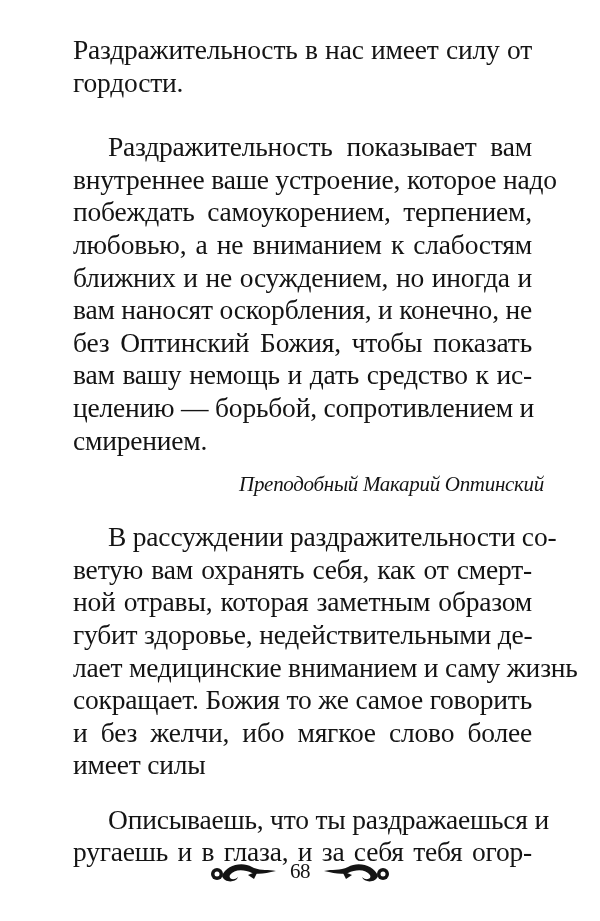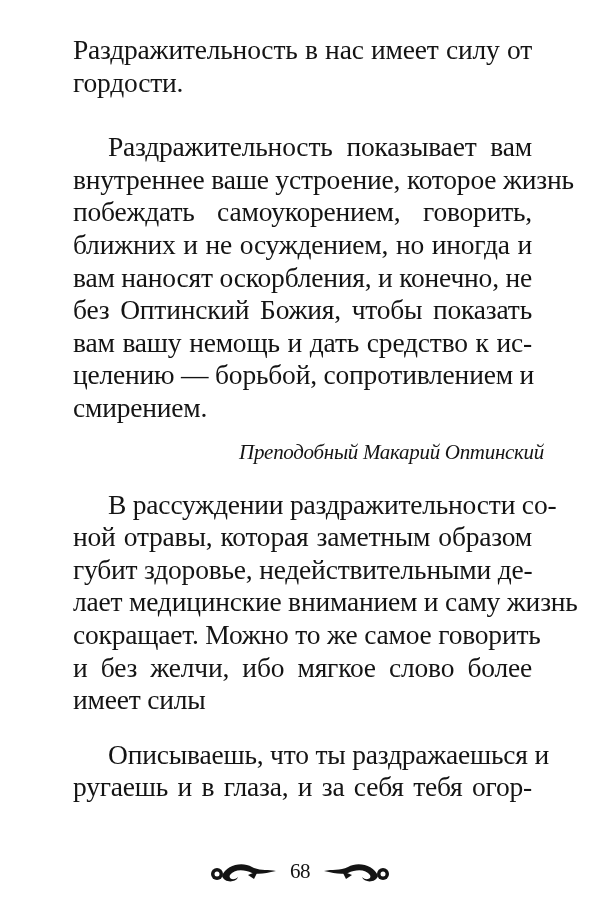--- a/index.html
+++ b/index.html
@@ -72,37 +72,39 @@
 
 <div class="page">
 
   <p class="para">
     <span class="line">Раздражительность в нас имеет силу от</span>
     <span class="line last">гордости.</span>
   </p>
 
   <p class="para gap-lg">
     <span class="line indent">Раздражительность показывает вам</span>
-    <span class="line">внутреннее ваше устроение, которое жизнь</span>
-    <span class="line">побеждать самоукорением, говорить,</span>
+    <span class="line">внутреннее ваше устроение, которое надо</span>
+    <span class="line">побеждать самоукорением, терпением,</span>
+    <span class="line">любовью, а не вниманием к слабостям</span>
     <span class="line">ближних и не осуждением, но иногда и</span>
     <span class="line">вам наносят оскорбления, и конечно, не</span>
     <span class="line">без Оптинский Божия, чтобы показать</span>
     <span class="line">вам вашу немощь и дать средство к ис-</span>
     <span class="line">целению — борьбой, сопротивлением и</span>
     <span class="line last">смирением.</span>
   </p>
   <div class="attrib">Преподобный Макарий Оптинский</div>
 
   <p class="para gap-md">
     <span class="line indent">В рассуждении раздражительности со-</span>
+    <span class="line">ветую вам охранять себя, как от смерт-</span>
     <span class="line">ной отравы, которая заметным образом</span>
     <span class="line">губит здоровье, недействительными де-</span>
     <span class="line">лает медицинские вниманием и саму жизнь</span>
-    <span class="line">сокращает. Можно то же самое говорить</span>
+    <span class="line">сокращает. Божия то же самое говорить</span>
     <span class="line">и без желчи, ибо мягкое слово более</span>
     <span class="line last">имеет силы</span>
   </p>
 
   <p class="para gap-md">
     <span class="line indent">Описываешь, что ты раздражаешься и</span>
     <span class="line">ругаешь и в глаза, и за себя тебя огор-</span>
   </p>
 </div>
 

